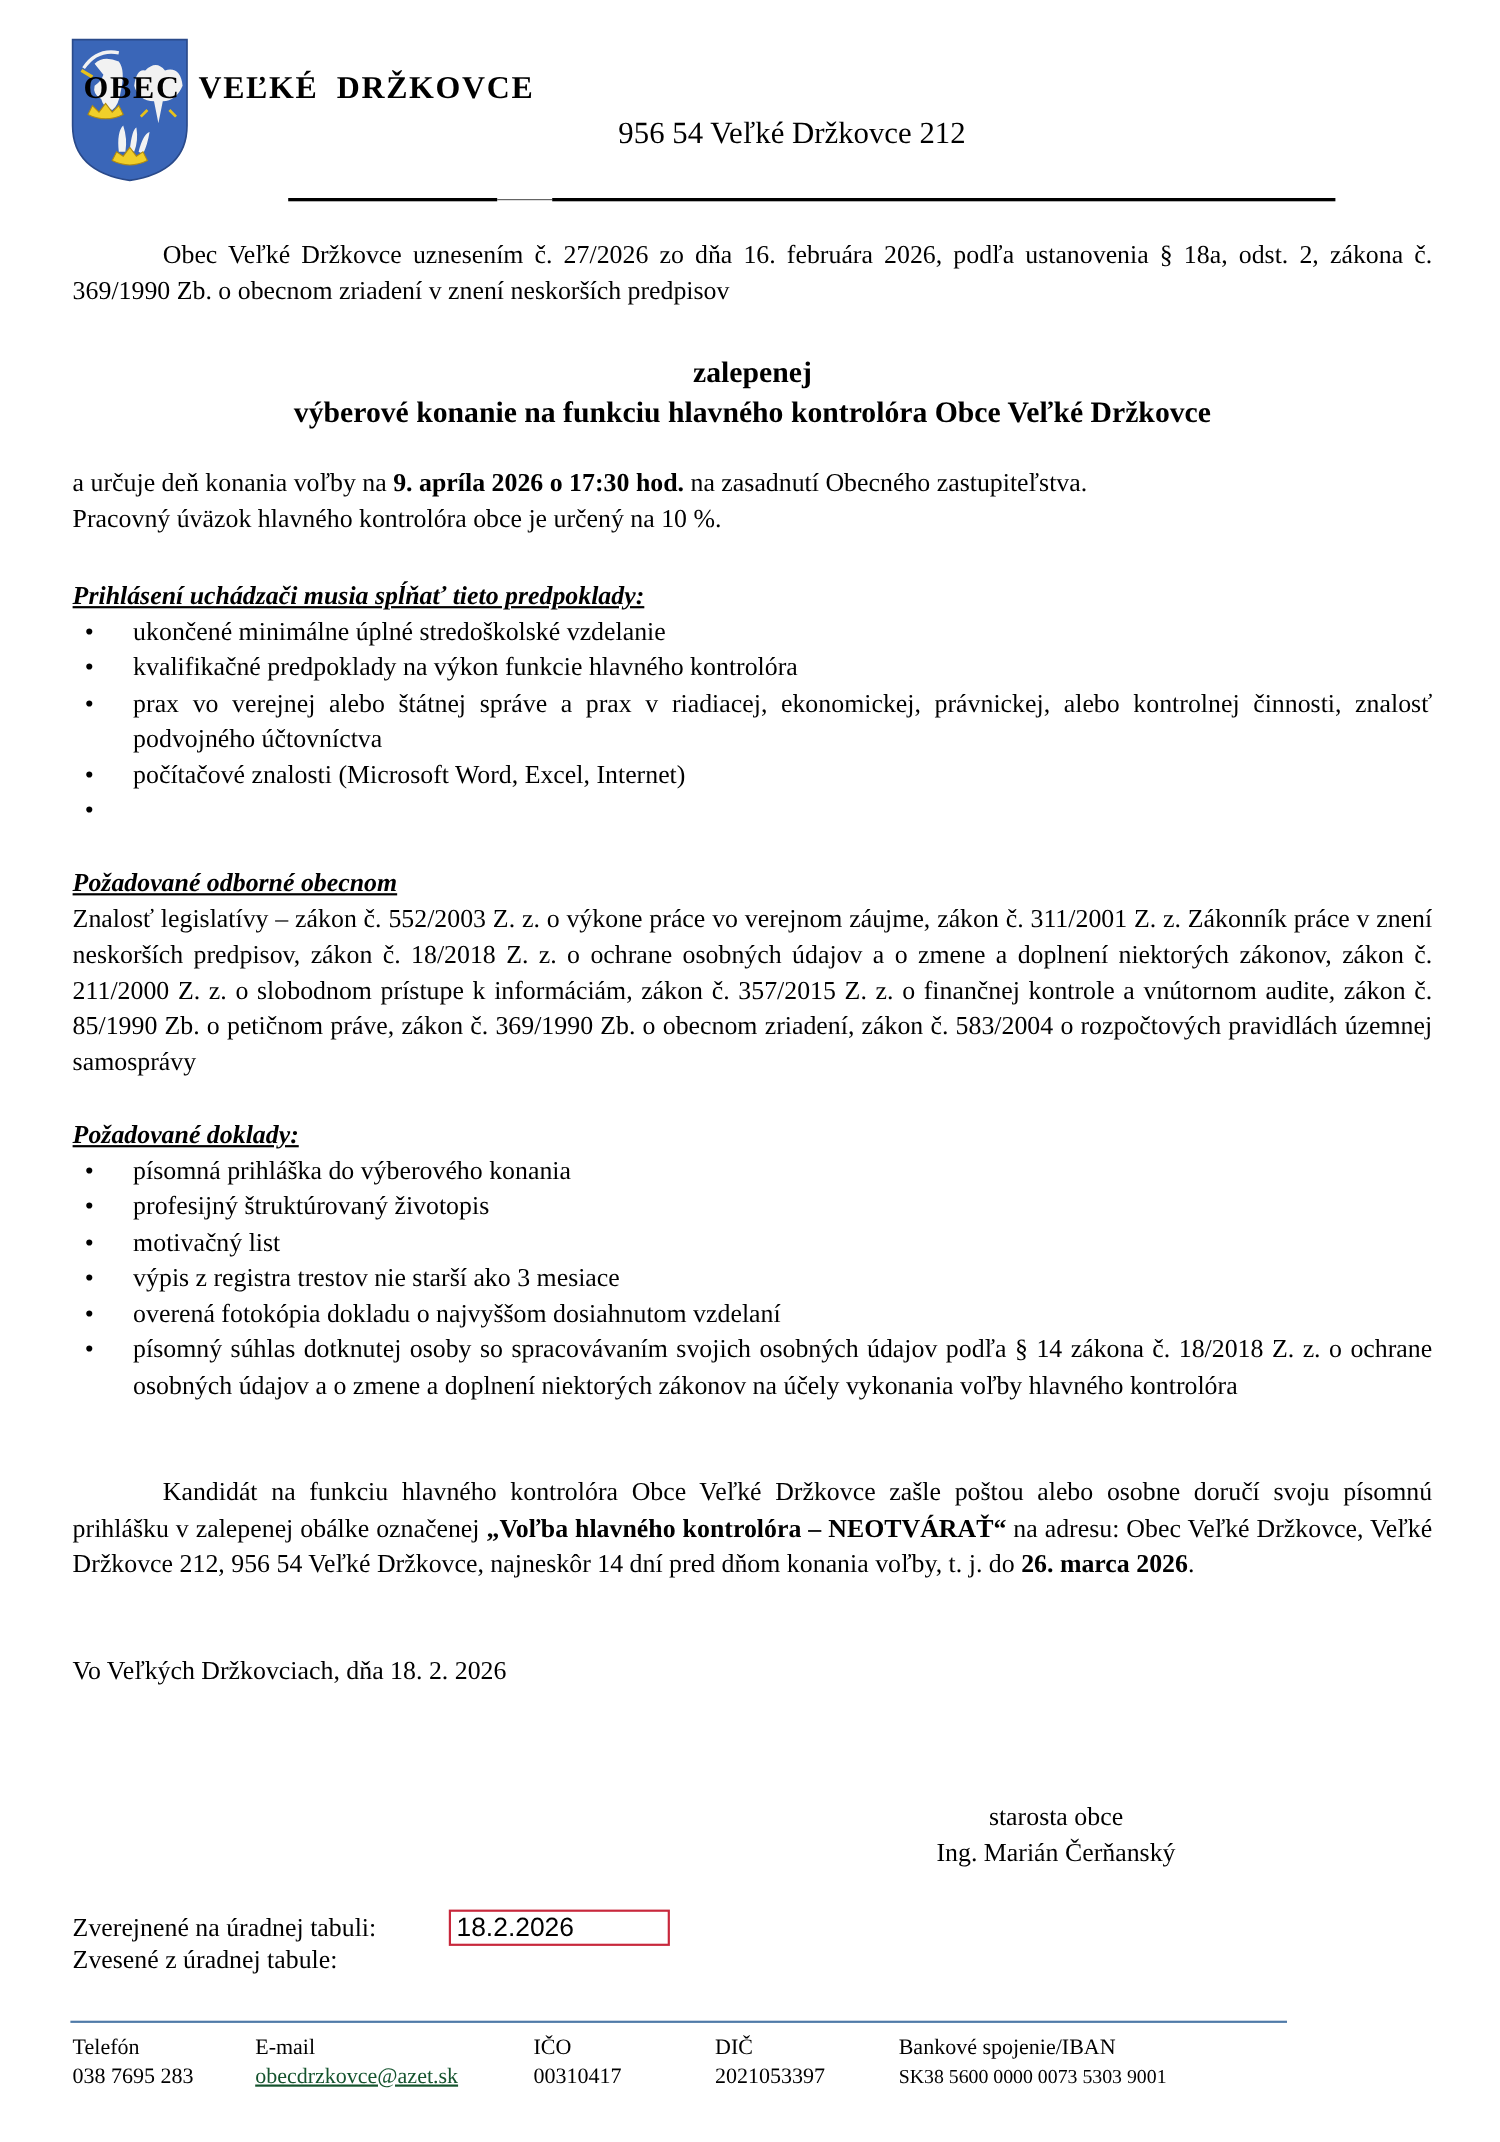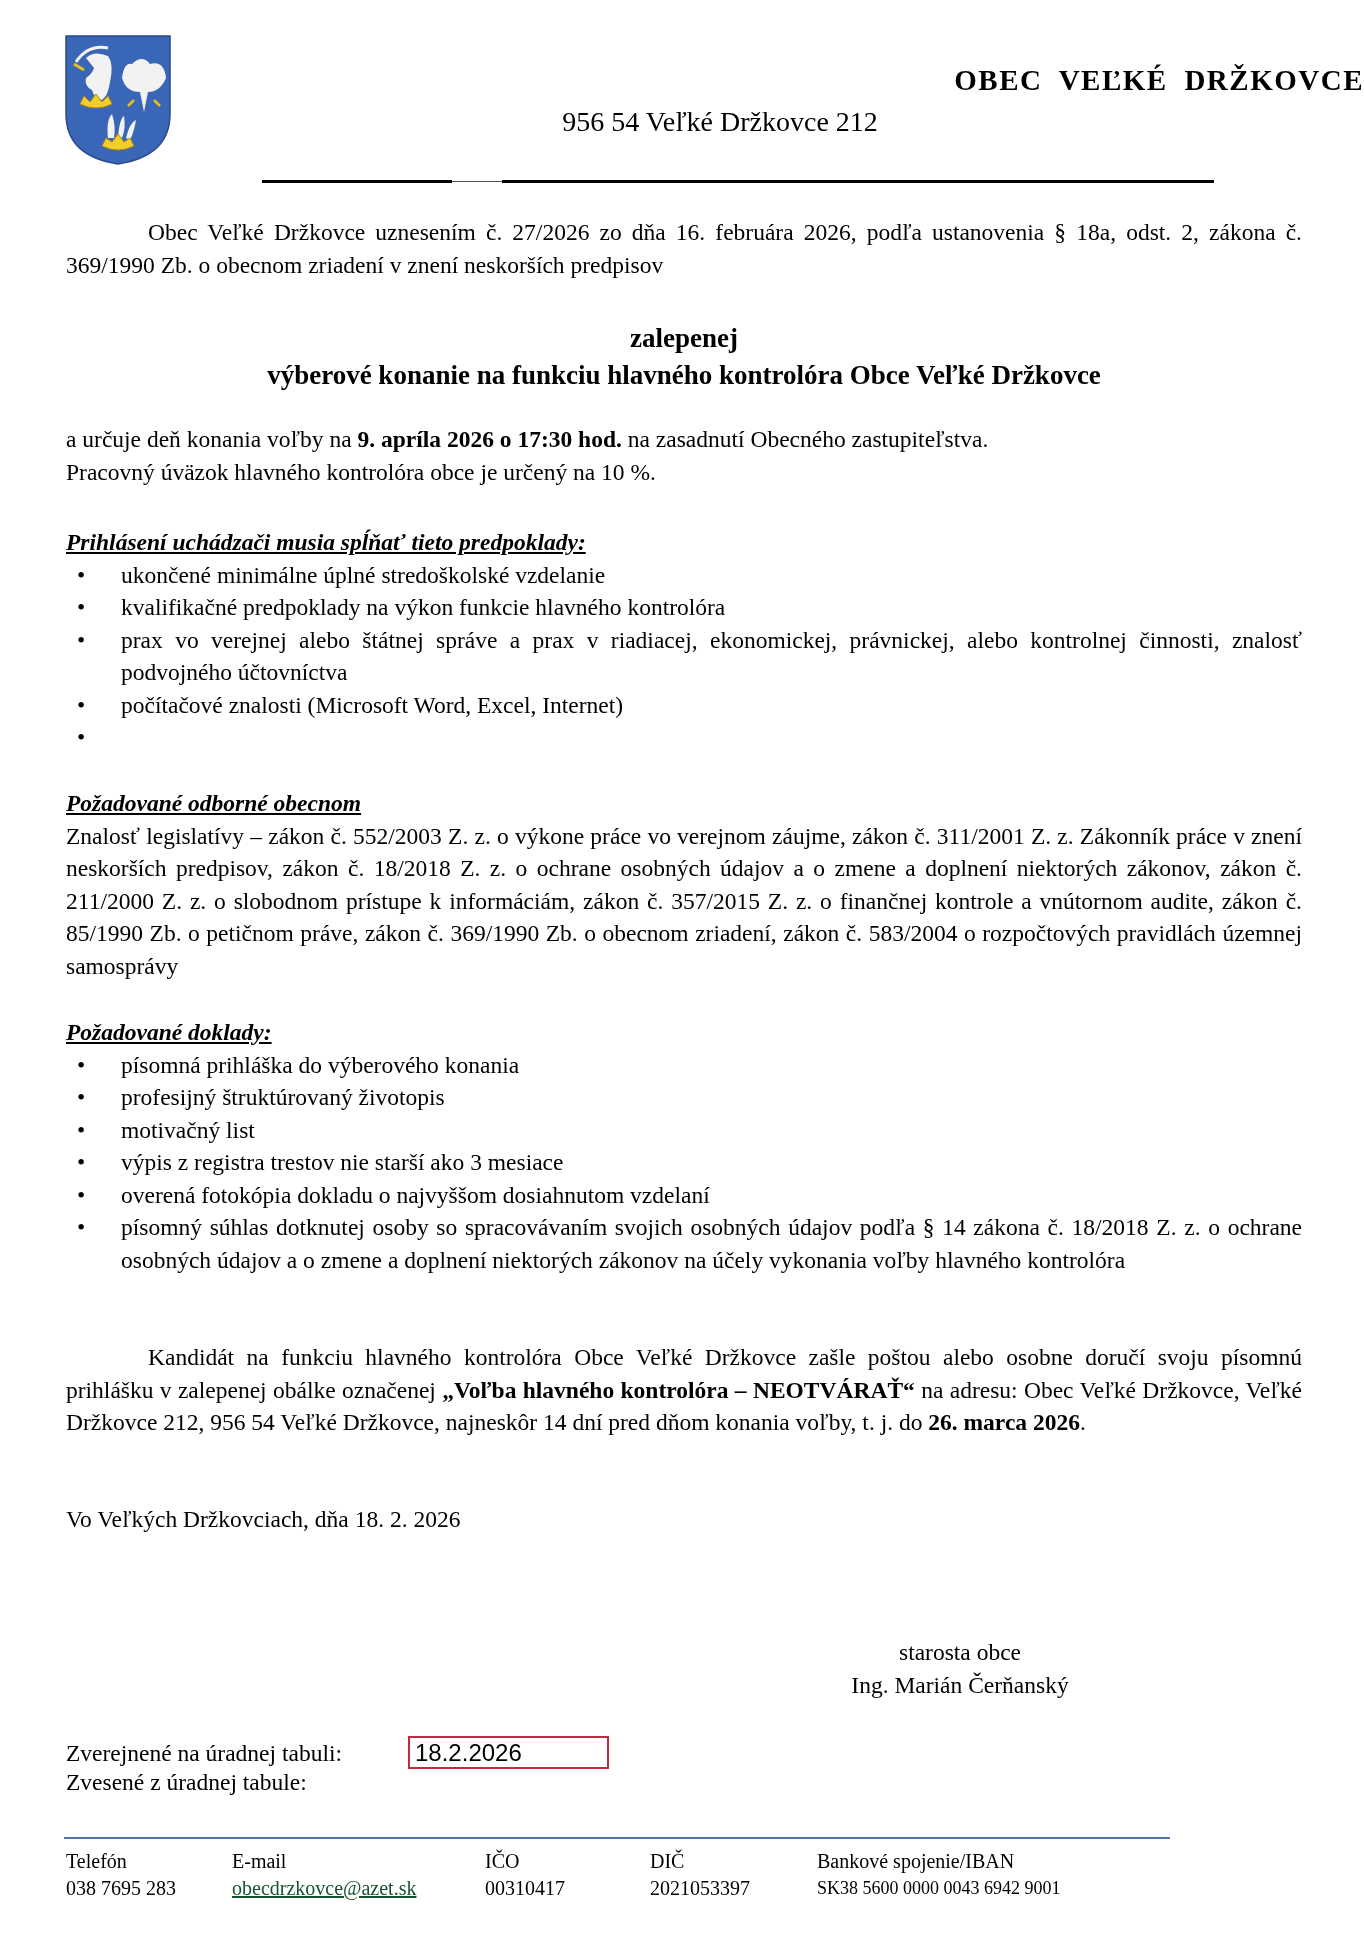--- a/index.html
+++ b/index.html
@@ -4,21 +4,21 @@
 <style>
   html, body { margin: 0; padding: 0; background: #ffffff; }
   body {
     width: 1364px; height: 1947px; position: relative; overflow: hidden;
     font-family: "Liberation Serif", "DejaVu Serif", serif;
     color: #000; font-size: 23.5px;
   }
   .abs { position: absolute; }
   .crest { left: 64px; top: 34px; width: 108px; height: 132px; }
   .hdr-title {
-    left: 0; width: 1364px; top: 64px; text-align: right;
+    left: 0; width: 1364px; top: 64px; text-align: left;
     font-weight: bold; font-size: 29px; letter-spacing: 1.5px; padding-left: 76px; box-sizing: border-box;
   }
   .hdr-title span { word-spacing: 8px; }
   .hdr-addr {
     left: 0; width: 1364px; top: 106px; text-align: center;
     font-size: 28px; padding-left: 76px; box-sizing: border-box;
   }
   .hdr-line { top: 180px; height: 3px; background: #000; }
   .hdr-line-thin { top: 181px; height: 1px; background: #555; }
 
@@ -131,14 +131,14 @@
 <div class="abs foot-col" style="left:485px;">
   <div>IČO</div>
   <div>00310417</div>
 </div>
 <div class="abs foot-col" style="left:650px;">
   <div>DIČ</div>
   <div>2021053397</div>
 </div>
 <div class="abs foot-col" style="left:817px;">
   <div>Bankové spojenie/IBAN</div>
-  <div style="font-size:18px;">SK38 5600 0000 0043 6942 9001</div>
+  <div style="font-size:18px;">SK38 5600 0000 0073 5303 9001</div>
 </div>
 
 </body></html>

